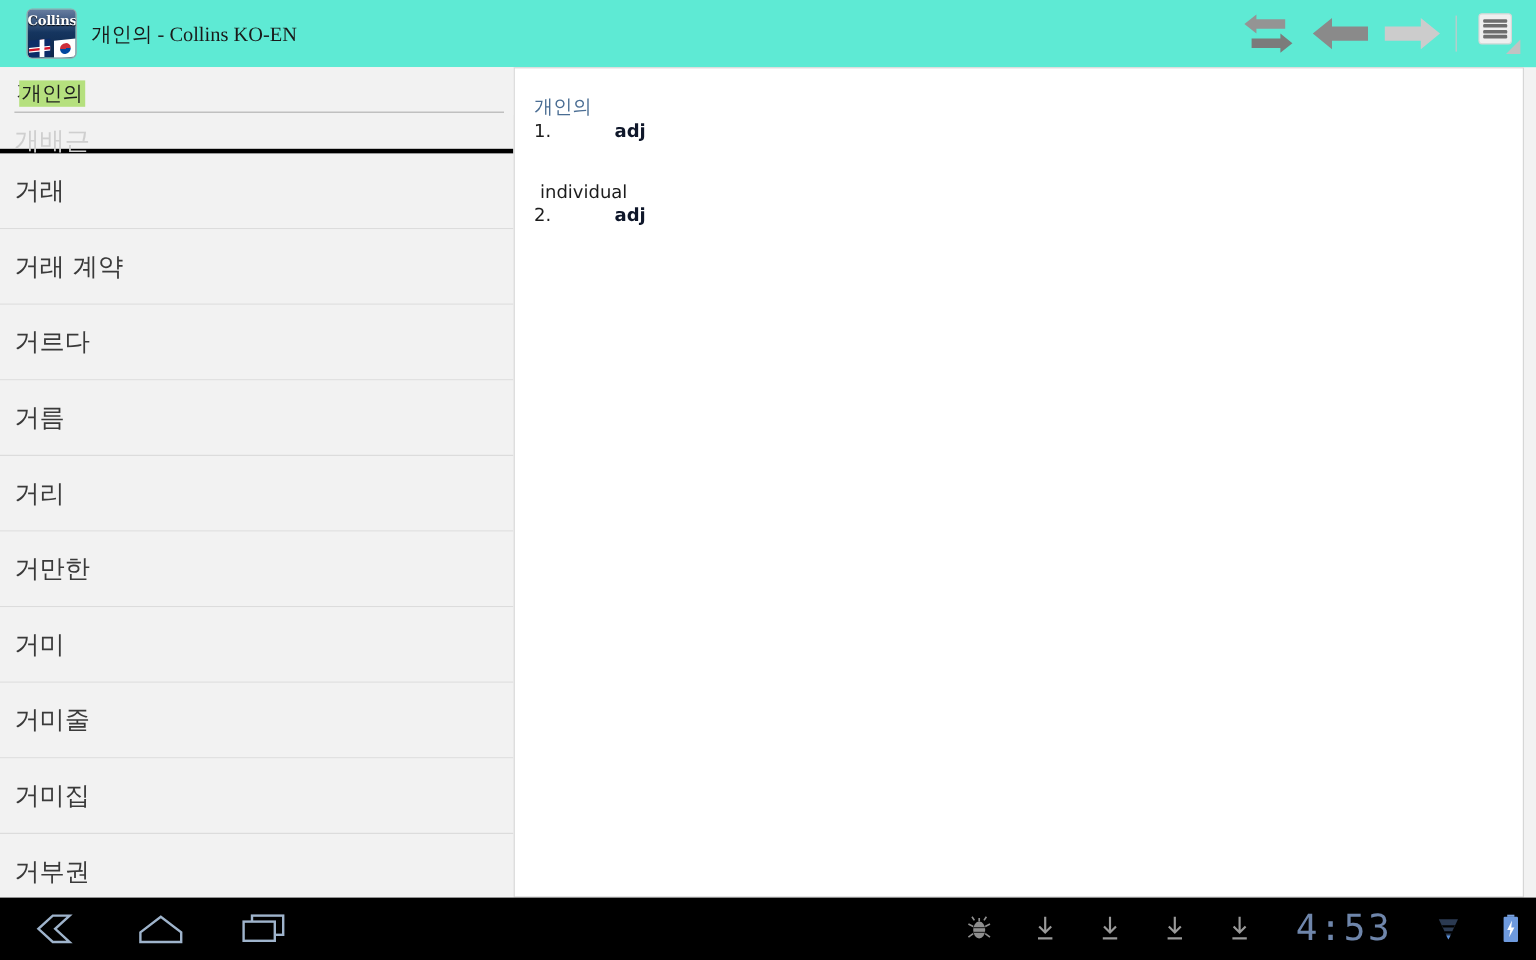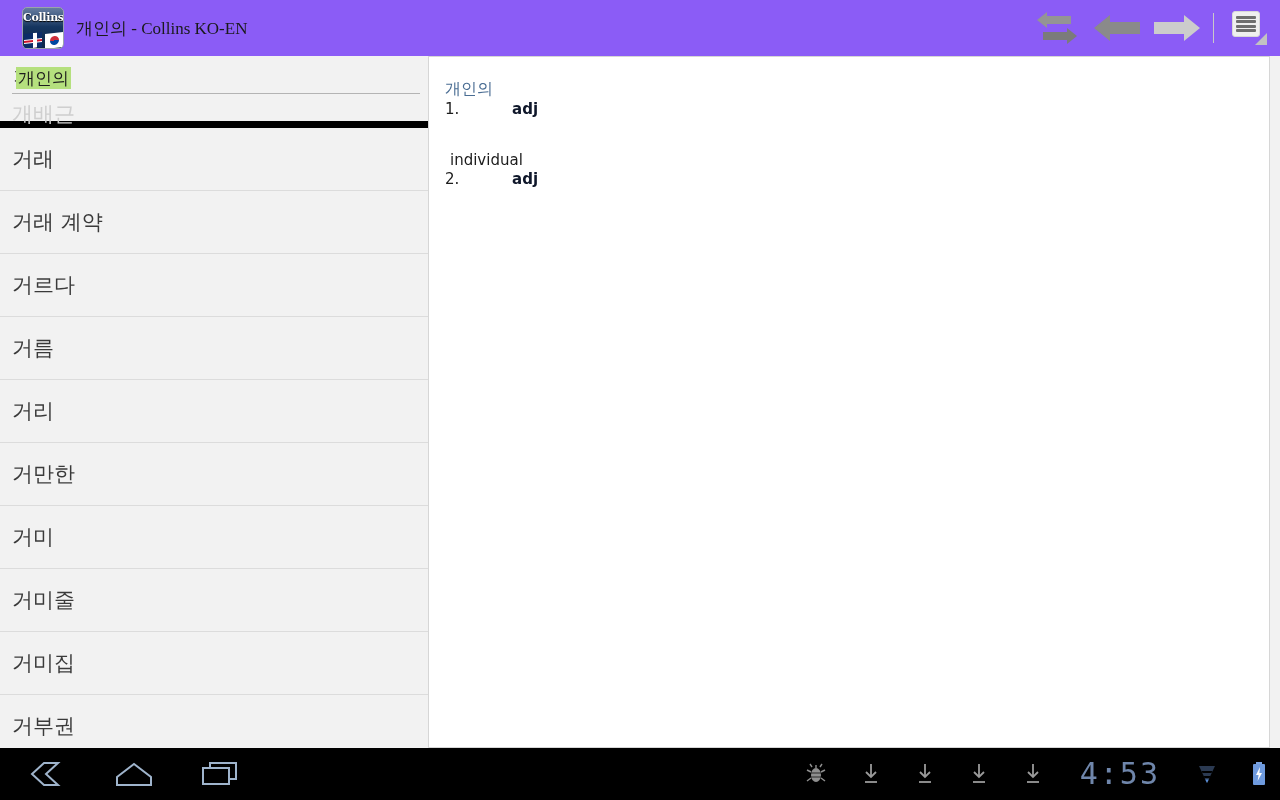--- a/index.html
+++ b/index.html
@@ -7,21 +7,21 @@
   body{
     font-family:"DejaVu Sans","Liberation Sans",sans-serif;
     background:#ffffff;
     -webkit-font-smoothing:antialiased;
   }
   #app{ position:relative; width:1280px; height:800px; background:#f2f2f2; }
 
   
   .titlebar{
     position:absolute; left:0; top:0; width:1280px; height:56px;
-    background:#8b5cf6;
+    background:#5eead4;
     display:flex; align-items:center;
   }
   .app-icon{
     width:42px; height:42px; margin-left:22px; position:relative;
     border-radius:5px; overflow:hidden;
     border:1px solid #9aa3ab;
     background:linear-gradient(180deg,#2b4a7a 0%,#15355f 48%,#0d2548 100%);
     flex:none;
   }
   .app-icon .collins-word{
@@ -118,21 +118,21 @@
     overflow:hidden;
   }
   .list-row{
     height:63px; background:#f2f2f2;
     border-bottom:1px solid #dcdcdc;
     display:flex; align-items:center;
     padding-left:12px;
     font-size:21px; color:#3a3a3a;
   }
   .list-row.clipped{
-    height:41px; color:#cfcfcf; border-bottom:7px solid #000000;
+    height:41px; color:#cfcfcf; border-bottom:4px solid #000000;
     align-items:flex-end; padding-bottom:2px;
   }
   .list-row.clipped span{ position:relative; top:9px; }
 
   
   .right-panel{
     position:absolute; left:428px; top:56px; width:842px; height:692px;
     background:#ffffff; border:1px solid #d6d6d6;
   }
   .entry{ padding:22px 0 0 16px; }

